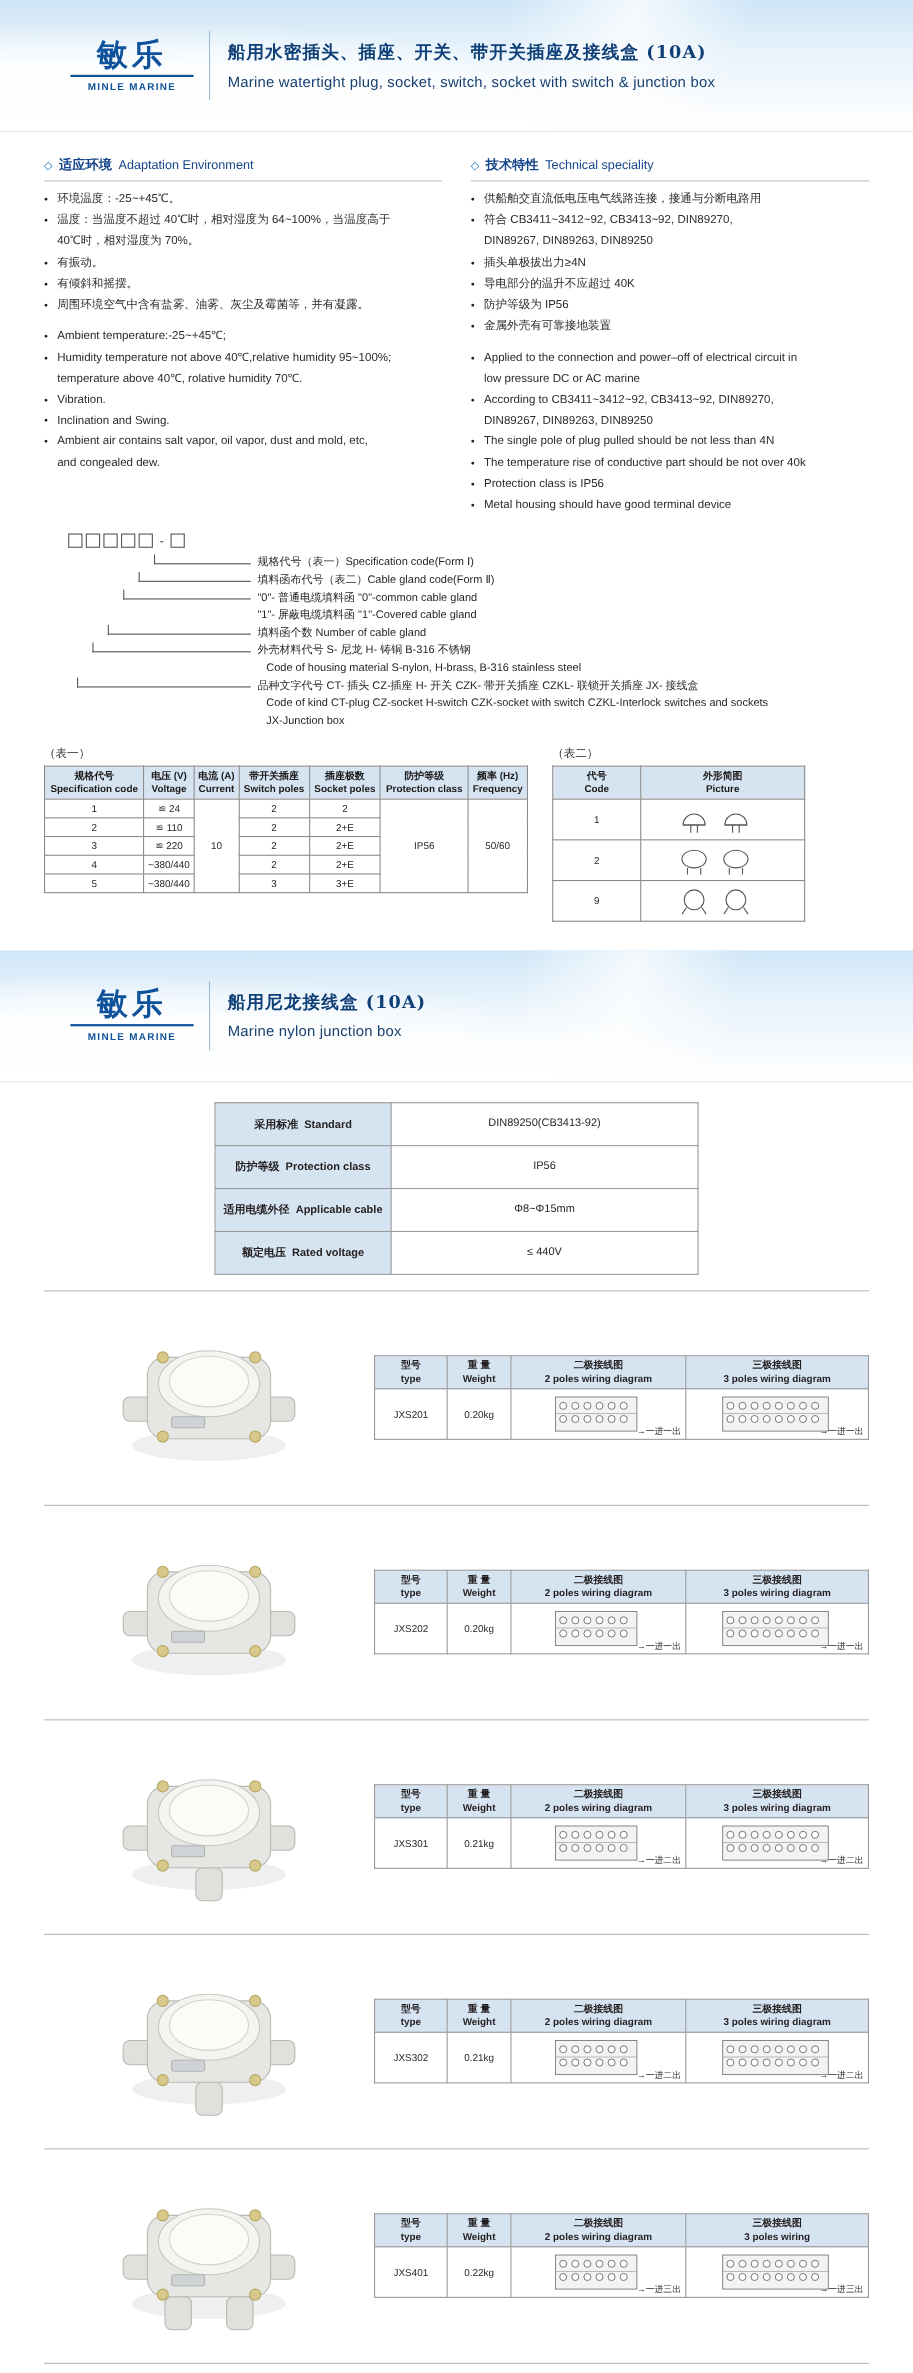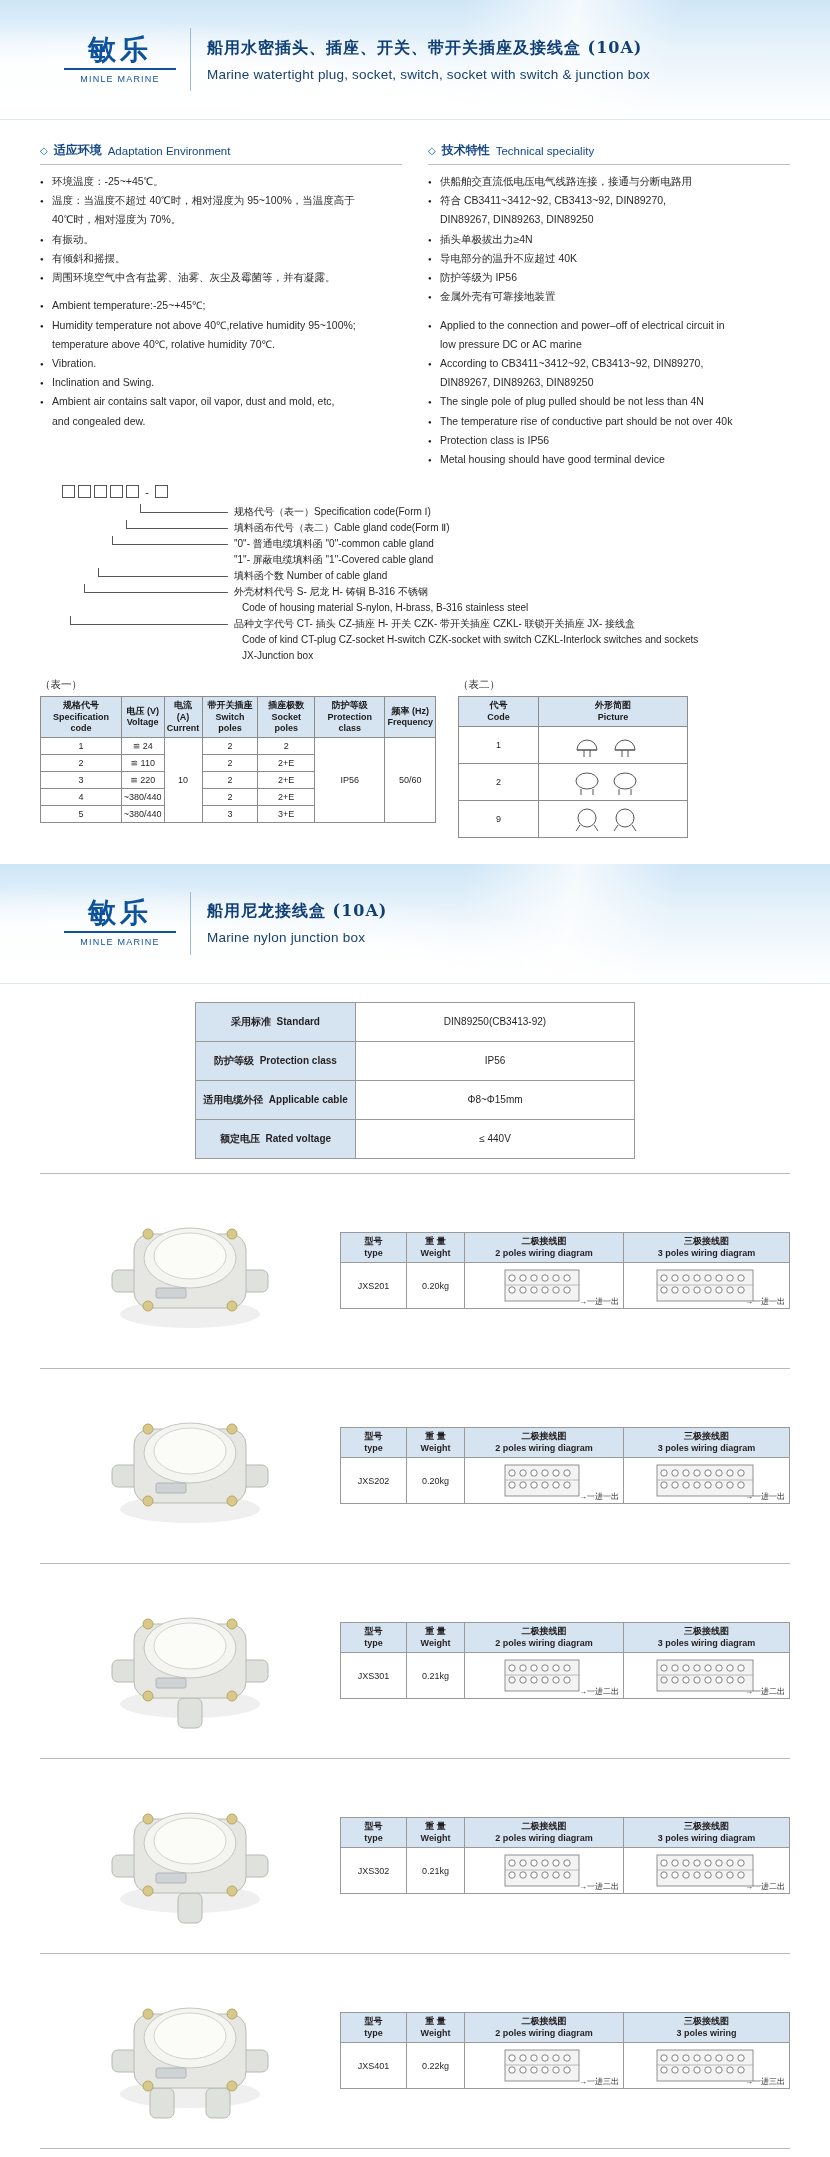--- a/index.html
+++ b/index.html
@@ -24,21 +24,21 @@
   .banner:before {
     content:"";
     position:absolute; left:0; top:0; width:100%; height:100%;
     background:
       radial-gradient(ellipse at 10% 120%, rgba(255,255,255,.9) 0 40%, rgba(255,255,255,0) 60%),
       linear-gradient(100deg, rgba(255,255,255,0) 55%, rgba(255,255,255,.75) 68%, rgba(255,255,255,0) 80%);
   }
   .banner-inner { position:relative; display:flex; align-items:center; height:100%; padding-left:60px; }
   .logo-block { width: 120px; text-align:center; color:#0a4f96; }
   .logo-cn { font-family:"DejaVu Serif", serif; font-size:28px; font-weight:bold; letter-spacing:4px; color:#0e529b; line-height:1; }
-  .logo-en { margin-top:4px; font-size:9px; letter-spacing:1.2px; color:#0e529b; font-weight:normal; }
+  .logo-en { margin-top:4px; font-size:9px; letter-spacing:1.2px; color:#0e529b; font-weight:bold; }
   .logo-rule { height:2px; background:#0e529b; margin:4px 4px 4px 4px; }
   .banner-divider { width:1px; align-self:stretch; margin:28px 16px 28px 10px; background:#9dbcd6; }
   .banner-titles { color:#0b2f5c; }
   .banner-title-cn { font-family:"DejaVu Serif", serif; font-size:16px; font-weight:bold; letter-spacing:1px; color:#0f3f77; }
   .banner-title-en { margin-top:8px; font-size:13.5px; color:#17406f; letter-spacing:.2px; }
 
   
   .cols { display:flex; padding: 22px 40px 0 40px; gap: 26px; }
   .col { width: 50%; }
   .col-head {
@@ -70,21 +70,21 @@
   .legend .lead { display:inline-block; border-left:1px solid #555; border-bottom:1px solid #555; margin-right:6px; }
   .legend .txt { white-space:nowrap; }
 
   
   .tables-wrap { display:flex; padding: 14px 40px 0 40px; gap:22px; }
   .tbl-label { font-size:10.5px; margin-bottom:4px; }
   table.spec { border-collapse:collapse; font-size:9px; }
   table.spec th, table.spec td { border:1px solid #8c8c8c; text-align:center; vertical-align:middle; padding:3px 2px; }
   table.spec thead th { background:#d6e4f2; font-weight:bold; line-height:1.25; color:#1a1a1a; }
   table.spec .cn { display:block; }
-  table.t1 { width:396px;border-radius:10px; }
+  table.t1 { width:440px;border-radius:10px; }
   table.t2 { width:230px; }
   table.t2 td.pic { height:32px; }
 
   
   .banner2 { margin-top:26px; }
 
   
   .std-table-wrap { display:flex; justify-content:center; padding-top:18px; }
   table.std { border-collapse:collapse; font-size:10px; width:440px; }
   table.std td { border:1px solid #9a9a9a; padding:12px 6px; }
@@ -130,21 +130,21 @@
   <div class="cols">
 
     <div class="col">
       <div class="col-head">
         <span class="dia">◇</span>
         <span class="t-cn">适应环境</span>
         <span class="t-en">Adaptation Environment</span>
       </div>
       <ul class="bullets">
         <li>环境温度：-25~+45℃。</li>
-        <li>温度：当温度不超过 40℃时，相对湿度为 95~100%，当温度高于</li>
+        <li>温度：当温度不超过 40℃时，相对湿度为 64~100%，当温度高于</li>
         <li class="cont">40℃时，相对湿度为 70%。</li>
         <li>有振动。</li>
         <li>有倾斜和摇摆。</li>
         <li>周围环境空气中含有盐雾、油雾、灰尘及霉菌等，并有凝露。</li>
       </ul>
       <div class="gap"></div>
       <ul class="bullets">
         <li>Ambient temperature:-25~+45℃;</li>
         <li>Humidity temperature not above 40℃,relative humidity 95~100%;</li>
         <li class="cont">temperature above 40℃, rolative humidity 70℃.</li>

